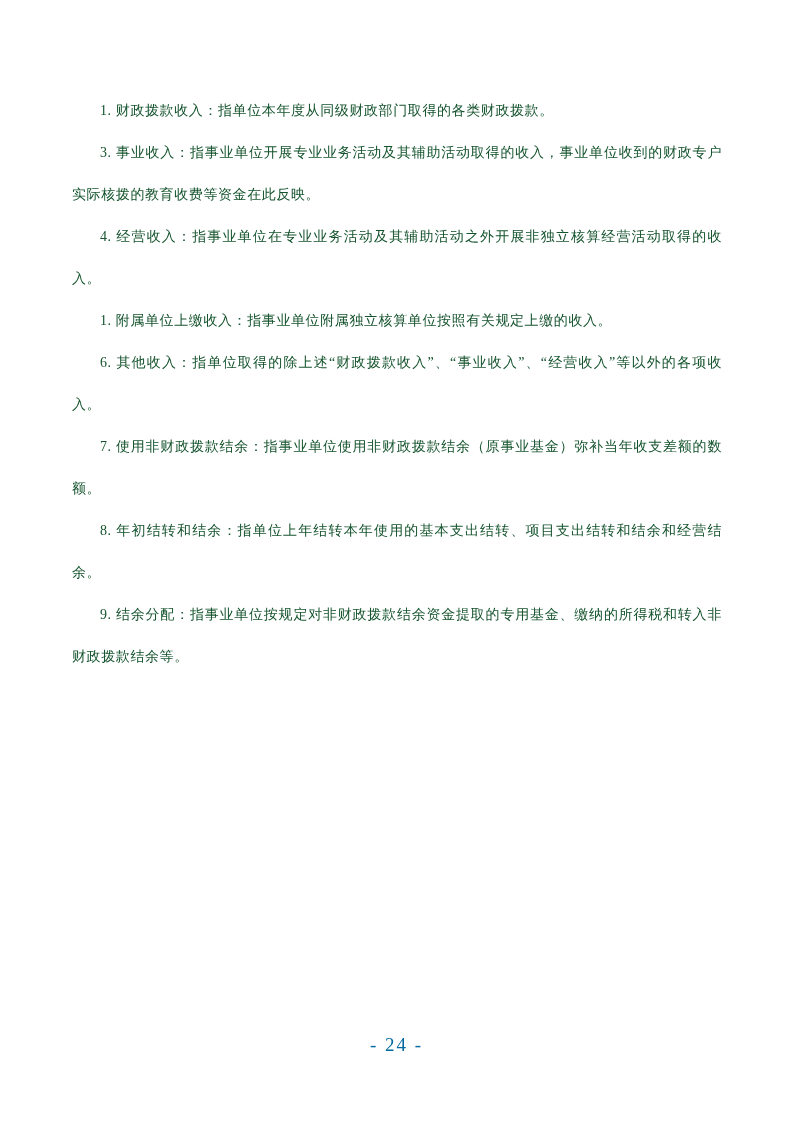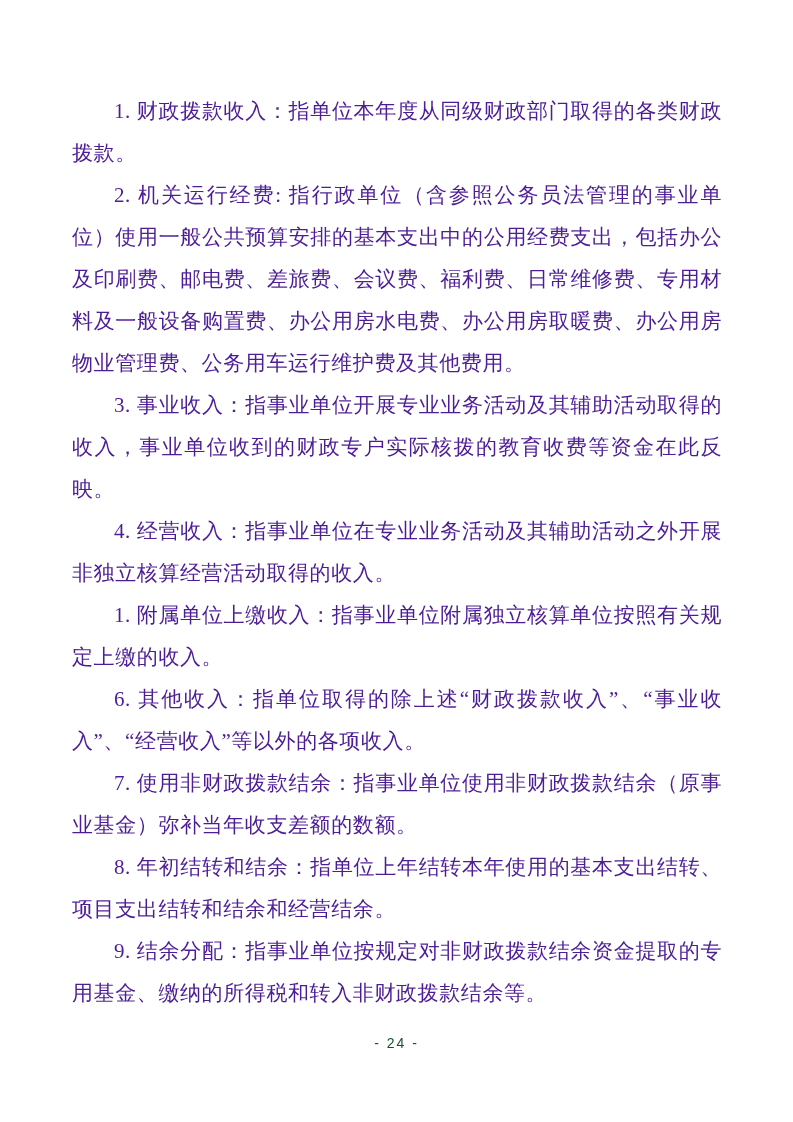--- a/index.html
+++ b/index.html
@@ -18,50 +18,49 @@
   }
   .content {
     position: absolute;
     left: 72px;
     top: 90px;
     width: 650px;
   }
   .content p {
     margin: 0;
     padding: 0;
-    font-size: 21px;
+    font-size: 14px;
     line-height: 42px;
     letter-spacing: 0.6px;
     text-align: justify;
     text-justify: inter-ideograph;
     text-indent: 2em;
-    color: #4c1d95;
+    color: #14532d;
     font-weight: 400;
   }
   .footer {
     position: absolute;
     left: 0;
     top: 1034px;
     width: 100%;
     text-align: center;
   }
   .footer span {
-    font-size: 14px;
+    font-size: 19px;
     letter-spacing: 2px;
-    color: #14532d;
-    font-family: Liberation Sans, sans-serif;
+    color: #0369a1;
+    font-family: Liberation Serif, serif;
   }
 </style>
 </head>
 <body>
 
 <div class="page">
   <div class="content">
     <p>1. 财政拨款收入：指单位本年度从同级财政部门取得的各类财政拨款。</p>
-    <p>2. 机关运行经费: 指行政单位（含参照公务员法管理的事业单位）使用一般公共预算安排的基本支出中的公用经费支出，包括办公及印刷费、邮电费、差旅费、会议费、福利费、日常维修费、专用材料及一般设备购置费、办公用房水电费、办公用房取暖费、办公用房物业管理费、公务用车运行维护费及其他费用。</p>
     <p>3. 事业收入：指事业单位开展专业业务活动及其辅助活动取得的收入，事业单位收到的财政专户实际核拨的教育收费等资金在此反映。</p>
     <p>4. 经营收入：指事业单位在专业业务活动及其辅助活动之外开展非独立核算经营活动取得的收入。</p>
     <p>1. 附属单位上缴收入：指事业单位附属独立核算单位按照有关规定上缴的收入。</p>
     <p>6. 其他收入：指单位取得的除上述“财政拨款收入”、“事业收入”、“经营收入”等以外的各项收入。</p>
     <p>7. 使用非财政拨款结余：指事业单位使用非财政拨款结余（原事业基金）弥补当年收支差额的数额。</p>
     <p>8. 年初结转和结余：指单位上年结转本年使用的基本支出结转、项目支出结转和结余和经营结余。</p>
     <p>9. 结余分配：指事业单位按规定对非财政拨款结余资金提取的专用基金、缴纳的所得税和转入非财政拨款结余等。</p>
   </div>
   <div class="footer">
     <span>- 24 -</span>

